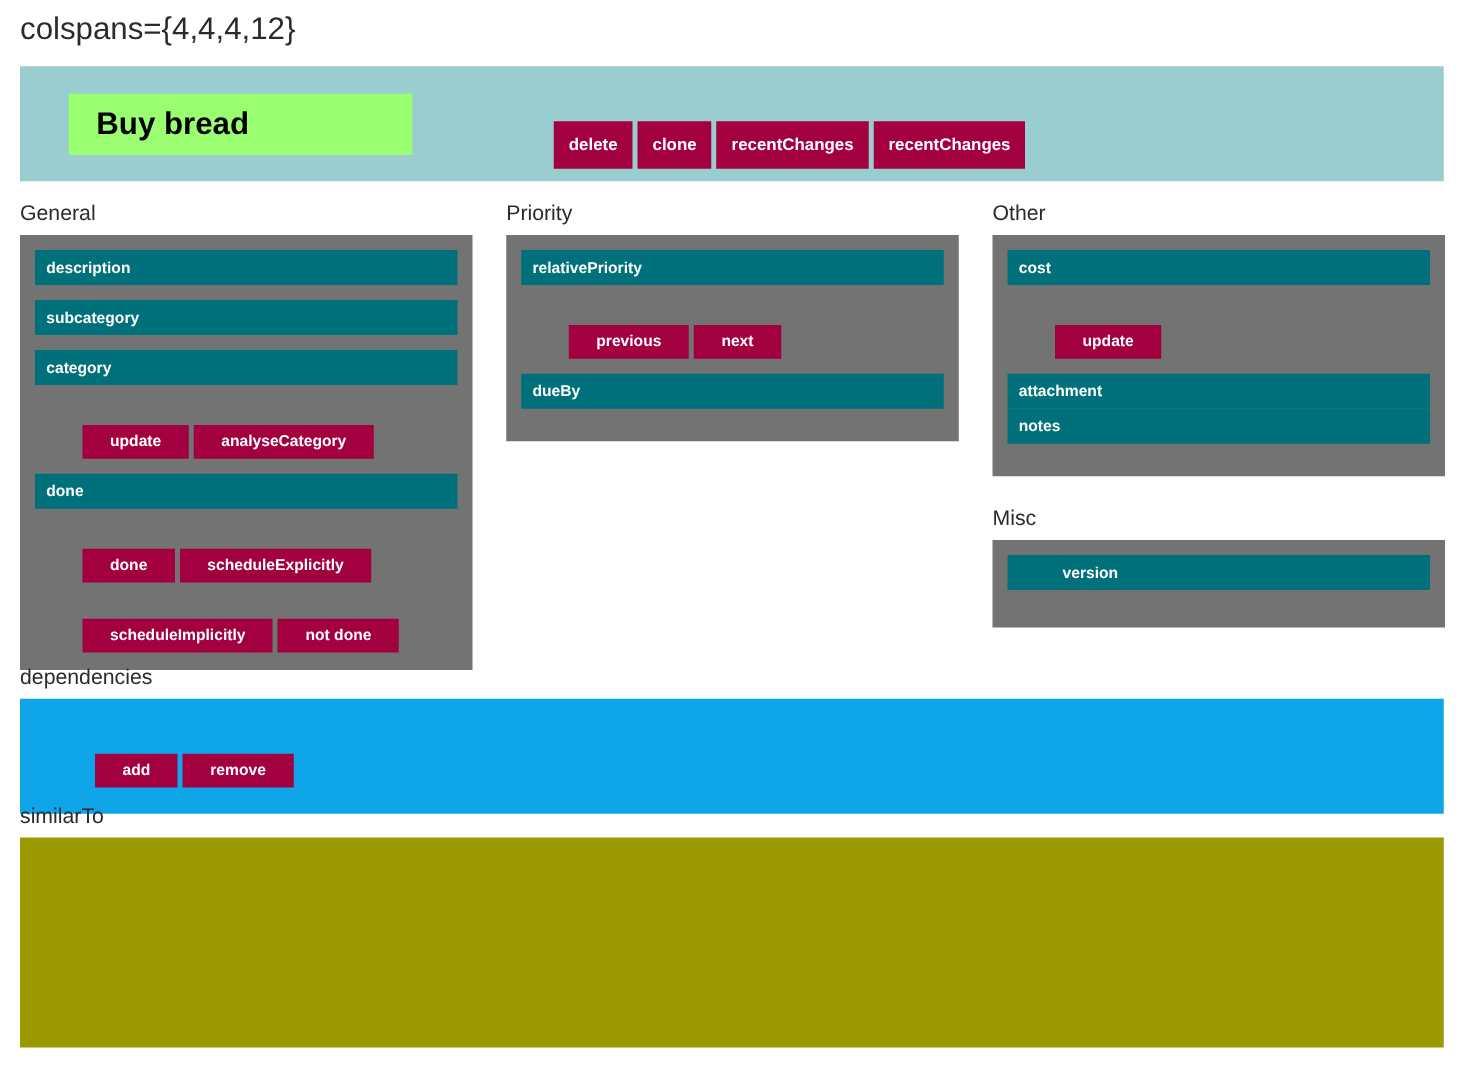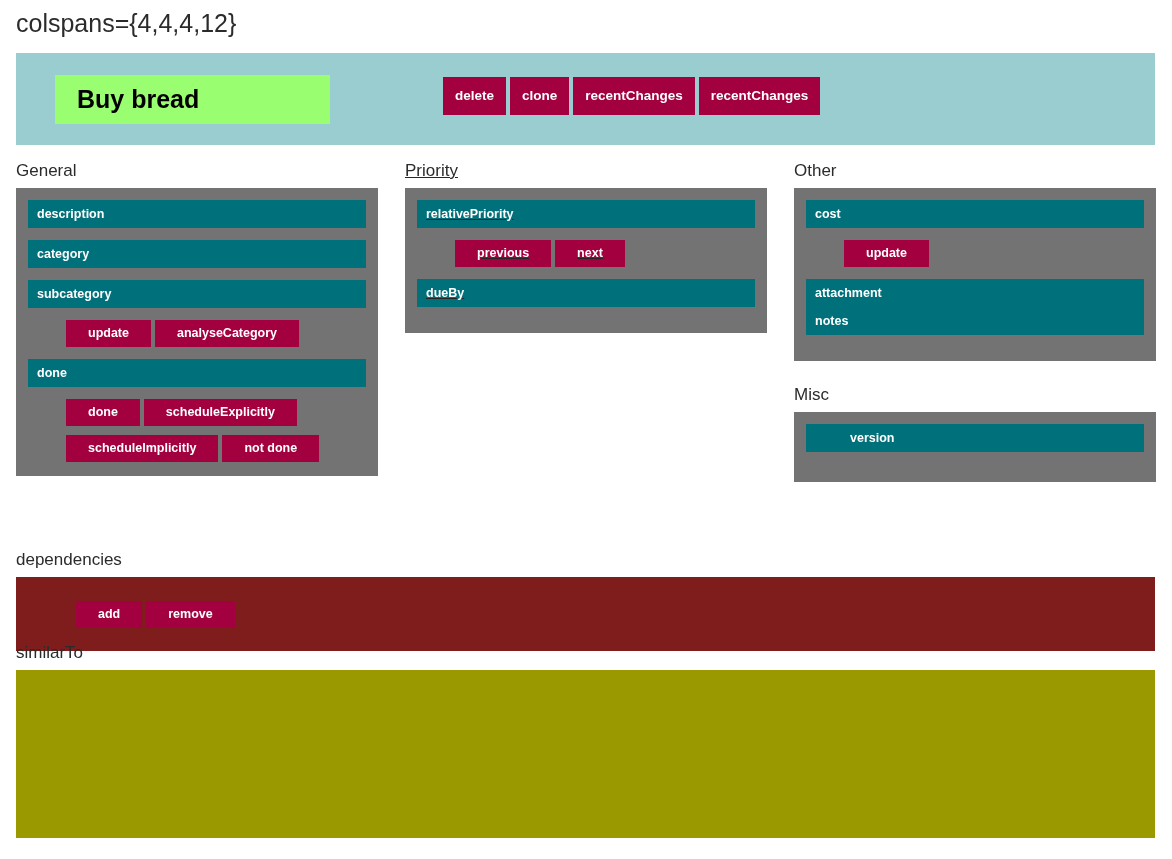--- a/index.html
+++ b/index.html
@@ -72,41 +72,42 @@
     font-weight: bold;
     border: none;
     padding: 0 12px;
     height: 38px;
     line-height: 38px;
     display: inline-block;
     white-space: nowrap;
     font-family: "Liberation Sans", sans-serif;
     cursor: pointer;
     text-align: center;
+    margin-top: 20px;
   }
   .btn.small {
     height: 27px;
     line-height: 27px;
     font-size: 12.5px;
     padding: 0 22px;
   }
 
   
   .columns {
     position: absolute;
     left: 0;
     top: 160px;
     width: 1172px;
   }
   .col {
     position: absolute;
     top: 0;
   }
   .col-general { left: 16px;  width: 362px; }
-  .col-priority{ left: 405px; width: 362px; text-decoration: underline; }
+  .col-priority{ left: 405px; width: 362px; }
   .col-other   { left: 794px; width: 362px; }
 
   .section-label {
     font-size: 17px;
     color: #2b2b2b;
     line-height: 22px;
     margin: 0 0 6px 0;
     white-space: nowrap;
   }
   .panel {
@@ -138,22 +139,22 @@
 
   
   .bottom-section {
     position: absolute;
     left: 16px;
     width: 1139px;
   }
   .bottom-section .section-label { margin-left: 0; }
 
   .deps-panel {
-    background: #7f1d1d;
-    height: 74px;
+    background: #0ea5e9;
+    height: 92px;
     position: relative;
   }
   .deps-buttons {
     position: absolute;
     left: 60px;
     top: 24px;
     display: flex;
     gap: 4px;
   }
   .similar-panel {
@@ -179,22 +180,22 @@
     <button class="btn">recentChanges</button>
   </div>
 </div>
 
 <div class="columns">
 
   <div class="col col-general">
     <div class="section-label">General</div>
     <div class="panel">
       <div class="field">description</div>
+      <div class="field">subcategory</div>
       <div class="field">category</div>
-      <div class="field">subcategory</div>
       <div class="btn-row">
         <button class="btn small">update</button>
         <button class="btn small">analyseCategory</button>
       </div>
       <div class="field">done</div>
       <div class="btn-row tight">
         <button class="btn small">done</button>
         <button class="btn small">scheduleExplicitly</button>
       </div>
       <div class="btn-row">
@@ -227,21 +228,21 @@
       <div class="field">notes</div>
     </div>
 
     <div class="section-label" style="margin-top:23px;">Misc</div>
     <div class="panel">
       <div class="field" style="margin-bottom:16px;padding-left:44px;">version</div>
     </div>
   </div>
 </div>
 
-<div class="bottom-section" style="top:549px;">
+<div class="bottom-section" style="top:531px;">
   <div class="section-label">dependencies</div>
   <div class="deps-panel">
     <div class="deps-buttons">
       <button class="btn small">add</button>
       <button class="btn small">remove</button>
     </div>
   </div>
 </div>
 
 <div class="bottom-section" style="top:642px;">

